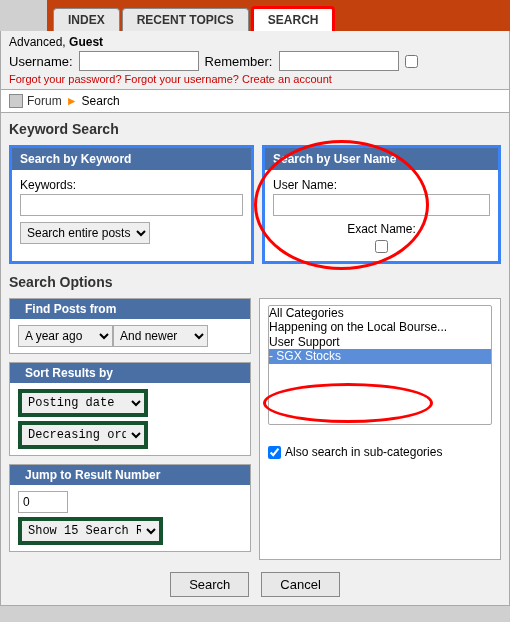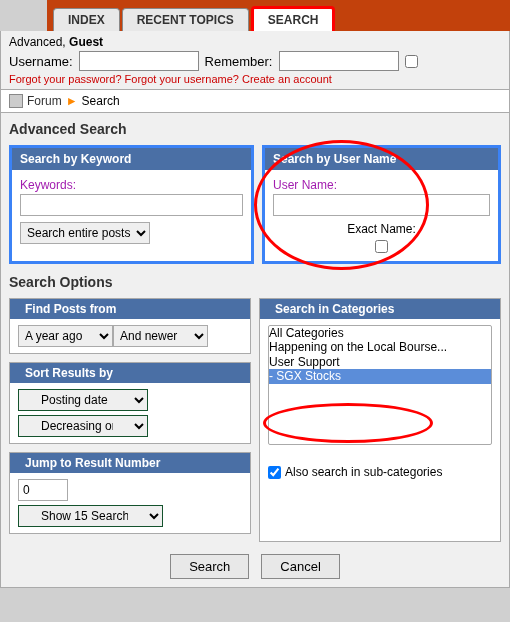--- a/index.html
+++ b/index.html
@@ -108,21 +108,21 @@
       font-weight: bold;
       padding: 4px 8px;
       font-size: 12px;
     }
     .panel-body {
       padding: 8px;
     }
     .field-label {
       font-size: 12px;
       margin-bottom: 2px;
-      color: #a21caf;
+      color: #000000;
     }
     .text-input {
       width: 100%;
       border: 1px solid #aaa;
       padding: 3px 4px;
       font-size: 12px;
       margin-bottom: 6px;
     }
     .select-inline {
       border: 1px solid #aaa;
@@ -165,24 +165,25 @@
     .sub-panel-body {
       padding: 6px 8px;
     }
     .select-medium {
       border: 1px solid #aaa;
       padding: 2px 2px;
       font-size: 12px;
       width: 95px;
     }
     .select-full {
-      border: 1px solid #14532d;
-      padding: 2px 18px;
+      border: 4px solid #14532d;
+      padding: 2px 2px;
       font-size: 12px;
       width: 130px;
+      font-family: Liberation Mono, monospace;
     }
     .find-posts-row {
       display: flex;
       align-items: center;
     }
     
     .categories-list {
       width: 100%;
       border: 1px solid #aaa;
       height: 120px;
@@ -274,21 +275,21 @@
   </div>
 
   <div class="breadcrumb-bar">
     <span style="width:14px;height:14px;background:#ccc;border:1px solid #888;display:inline-block;"></span>
     <a href="#" style="color:#333;text-decoration:none;">Forum</a>
     <span style="color:#f80;font-weight:bold;">►</span>
     <span>Search</span>
   </div>
 
   <div class="content-area">
-    <div class="advanced-search-title">Advanced Search</div>
+    <div class="advanced-search-title">Keyword Search</div>
 
     <div class="search-panels">
 
       <div class="panel">
         <div class="panel-header">Search by Keyword</div>
         <div class="panel-body">
           <div class="field-label">Keywords:</div>
           <input type="text" class="text-input" style="">
           <div style="display:flex;align-items:center;gap:2px;">
             <select class="select-inline">
@@ -366,21 +367,20 @@
                 <option>Show 15 Search Results</option>
                 <option>Show 10 Search Results</option>
                 <option>Show 25 Search Results</option>
               </select>
             </div>
           </div>
         </div>
 
         <div class="options-right">
           <div class="sub-panel" style="height:100%;">
-            <div class="sub-panel-header">Search in Categories</div>
             <div class="sub-panel-body">
               <div style="position:relative;">
                 <select class="categories-list" multiple="" size="6">
                   <option>All Categories</option>
                   <option>Happening on the Local Bourse...</option>
                   <option>User Support</option>
                   <option selected="" style="background:#5b8dd9;color:#fff;">- SGX Stocks</option>
                 </select>
                 
                 <div style="position:absolute;width:170px;height:40px;border:3px solid red;border-radius:50%;bottom:2px;left:-5px;pointer-events:none;"></div>

